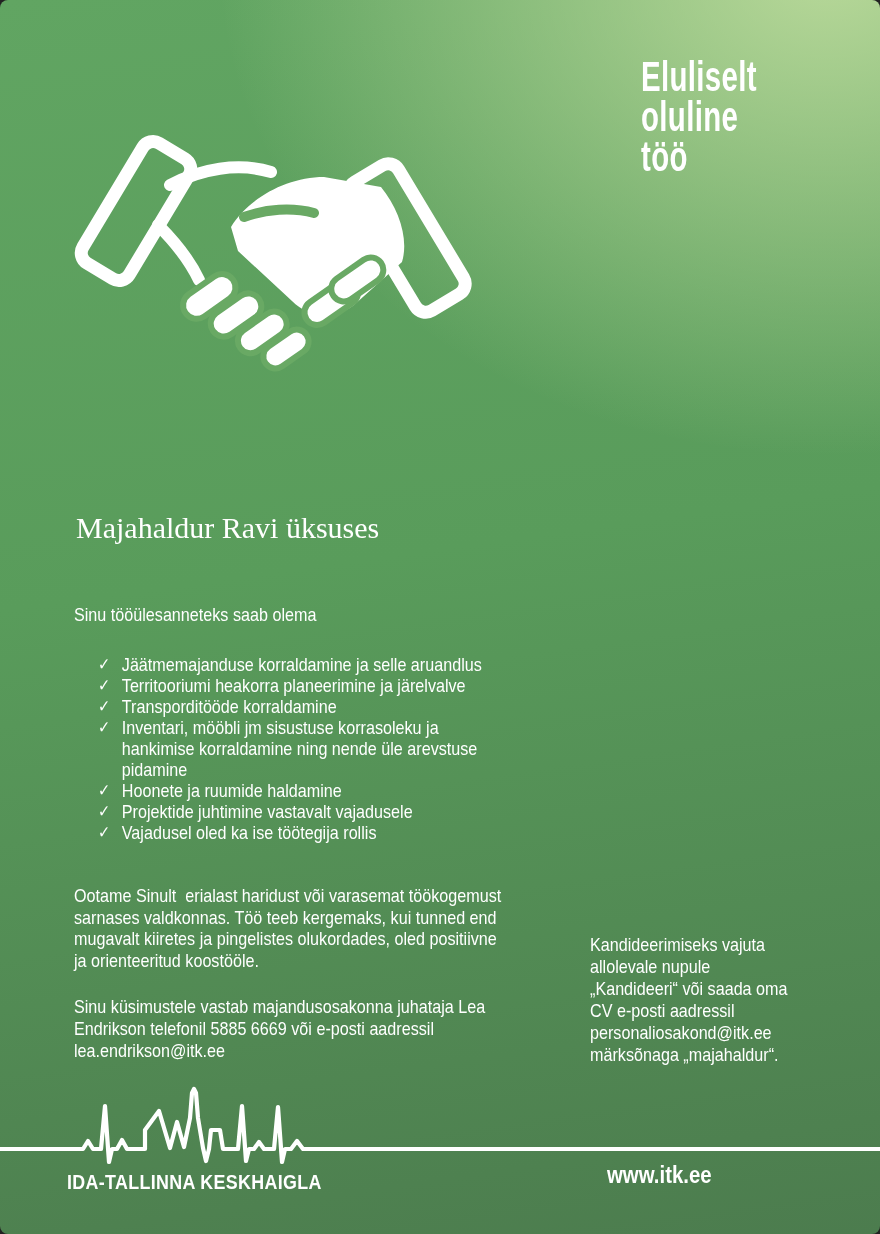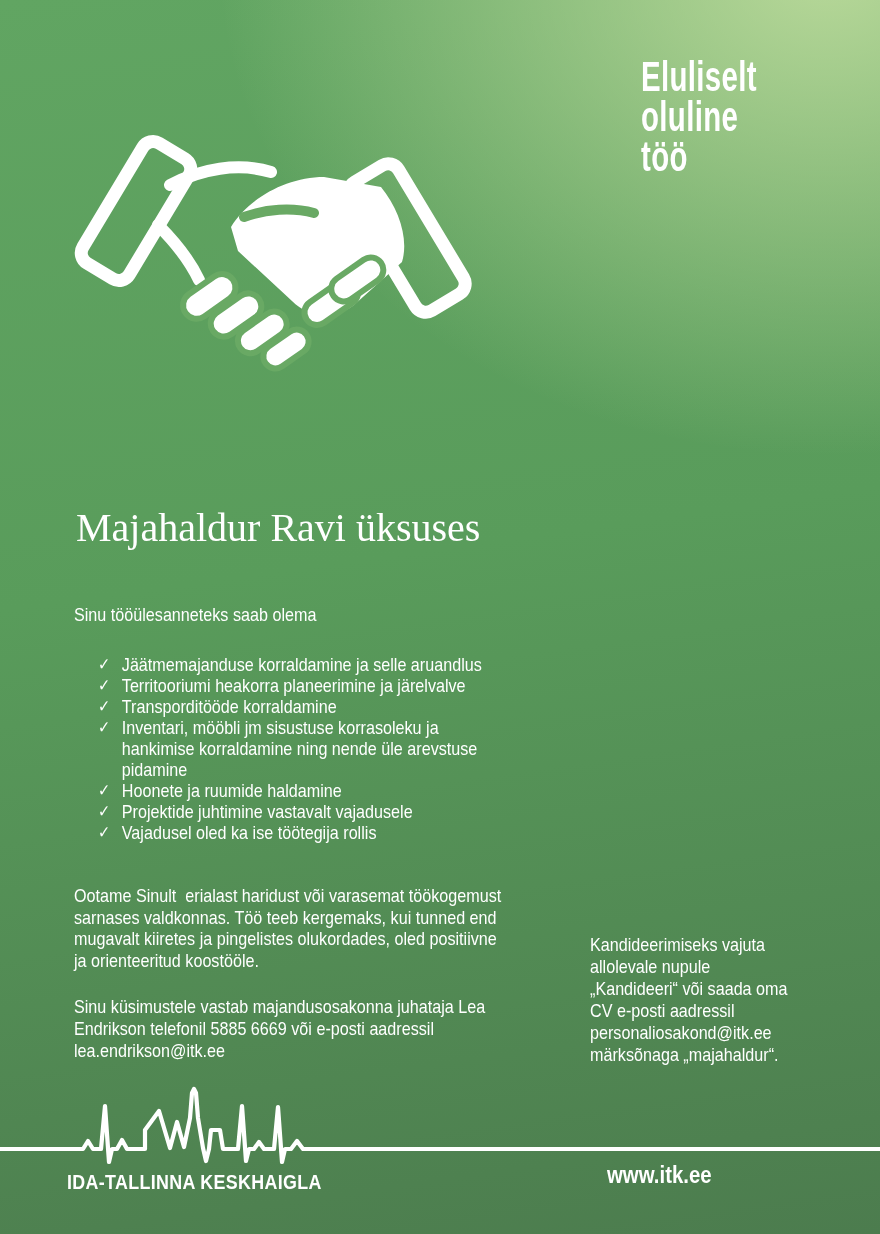--- a/index.html
+++ b/index.html
@@ -2,29 +2,30 @@
 <html><head>
 <meta charset="utf-8">
 <style>
   html,body{margin:0;padding:0;background:#222;}
   .poster{
     position:relative;width:880px;height:1234px;overflow:hidden;
     font-family:"Liberation Sans","DejaVu Sans",sans-serif;color:#ffffff;
     background:
       radial-gradient(1050px 850px at 94% -3%, rgba(207,230,168,0.8) 0%, rgba(207,230,168,0) 58%),
       linear-gradient(172deg,#61a562 0%,#599c5b 45%,#4c7c4e 100%);
+    border-radius: 8px;
   }
   .abs{position:absolute;}
   .cond{transform:scaleX(0.85);transform-origin:0 0;}
   .tagline{
     left:641px;top:57px;font-size:42px;font-weight:bold;line-height:40px;
     transform:scaleX(0.70);transform-origin:0 0;white-space:pre-line;letter-spacing:0.5px;
   }
   .title{
-    left:76px;top:501px;font-size:40px;line-height:54px;
+    left:76px;top:501px;font-size:30px;line-height:54px;
     font-family:"Liberation Serif","DejaVu Serif",serif;font-weight:normal;white-space:nowrap;
   }
   .intro{left:74px;top:604px;font-size:19px;line-height:21px;}
   .duties{left:98px;top:654px;font-size:19px;line-height:21px;list-style:none;margin:0;padding:0;width:560px;}
   .duties li{display:flex;align-items:flex-start;}
   .duties .chk{width:28px;flex:0 0 28px;font-size:17px;}
   .duties .txt{white-space:pre-wrap;}
   .para{font-size:19px;white-space:pre-wrap;width:600px;}
   .para.p1{left:74px;top:885px;line-height:21.7px;}
   .para.p2{left:74px;top:996px;line-height:22px;}

